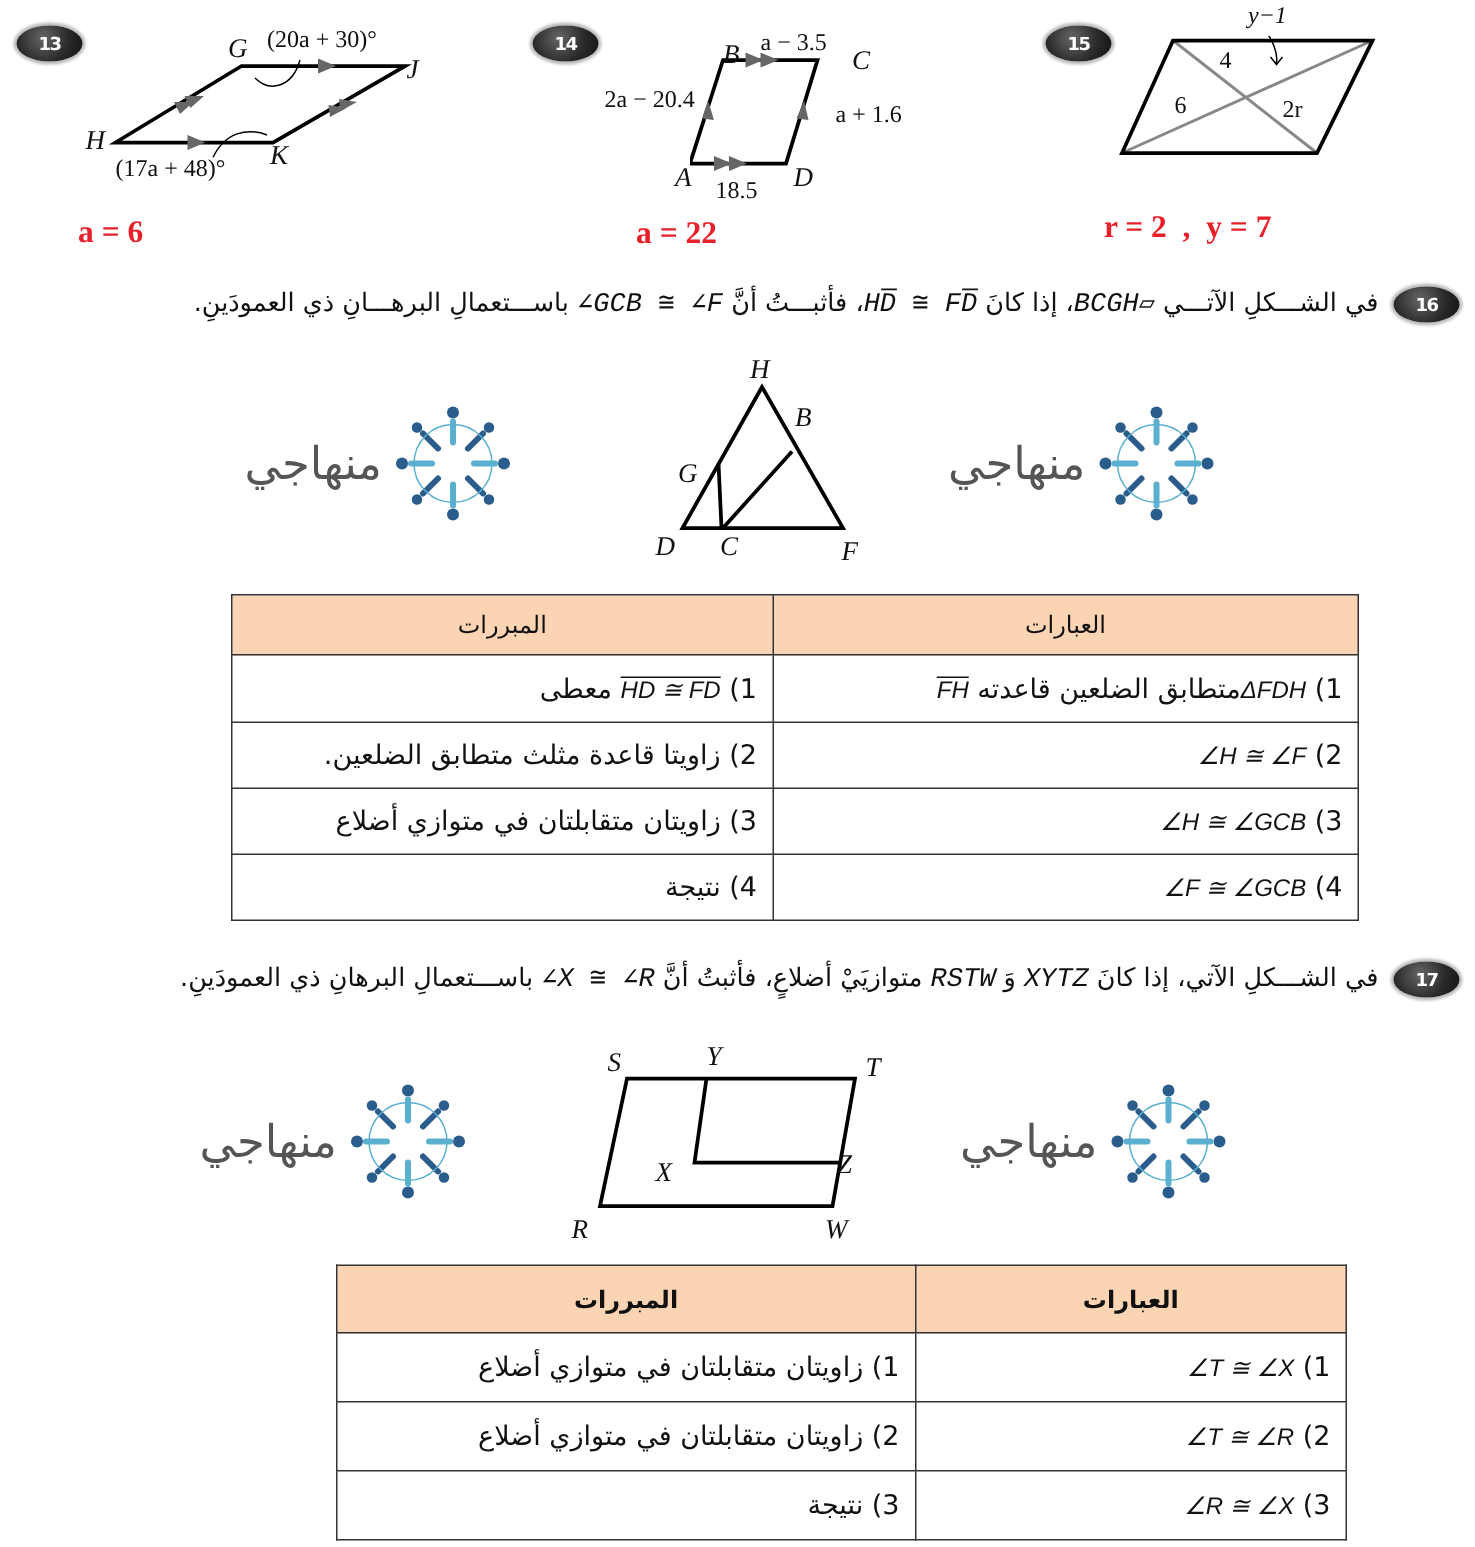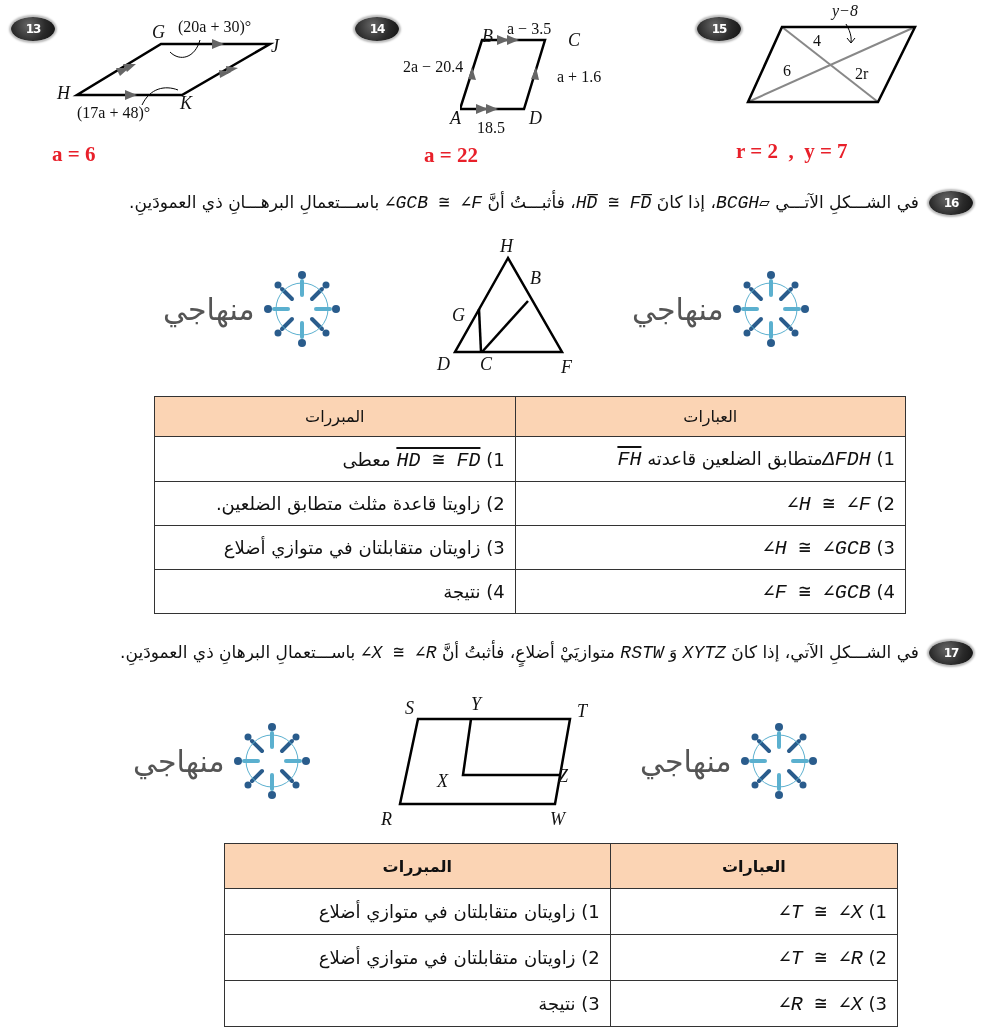--- a/index.html
+++ b/index.html
@@ -10,21 +10,21 @@
   .lbl{position:absolute;font-family:"Liberation Serif",serif;font-style:italic;font-size:18px;white-space:nowrap;}
   .num{position:absolute;font-family:"Liberation Serif",serif;font-size:16px;white-space:nowrap;}
   .prompt{position:absolute;right:30px;direction:rtl;text-align:right;font-family:"DejaVu Sans",sans-serif;font-size:17px;white-space:nowrap;}
   .prompt .m{font-family:Liberation Mono, monospace;font-style:italic;font-size:18px;direction:ltr;unicode-bidi:embed;}
   .logo{position:absolute;display:flex;align-items:center;gap:6px;}
   .logo-text{font-family:"DejaVu Sans",sans-serif;font-size:30px;color:#555;direction:rtl;}
   table.proof{position:absolute;border-collapse:collapse;direction:rtl;}
   table.proof td, table.proof th{border:1px solid #333;padding:0 10px;text-align:right;font-family:"DejaVu Sans",sans-serif;font-size:18px;white-space:nowrap;}
   table.proof th{background:#fbd4b4;font-weight:normal;text-align:center;font-size:16px;}
   table.proof.b th{font-weight:bold;}
-  .mm{font-family:Liberation Mono, monospace;font-style:italic;font-size:20px;direction:ltr;unicode-bidi:embed;}
+  .mm{font-family:Liberation Sans, sans-serif;font-style:italic;font-size:16px;direction:ltr;unicode-bidi:embed;}
   .ov{text-decoration:overline;}
 </style>
 </head>
 <body>
 
 <div class="badge" style="left:11px;top:17px;">13</div>
 <svg class="abs" style="left:70px;top:30px;" width="220" height="75" viewBox="0 0 220 75">
   <polygon points="91,14 200,14 112,65 7,65" fill="none" stroke="#000" stroke-width="2.5"></polygon>
 
   <path d="M142,9 L154,14 L142,19 Z" fill="#666"></path>
@@ -65,21 +65,21 @@
 <span class="answer" style="left:396px;top:143px;margin-left:28px;">a = 22</span>
 
 <div class="badge" style="left:697px;top:17px;">15</div>
 <svg class="abs" style="left:745px;top:24px;" width="175" height="80" viewBox="0 0 175 80">
   <line x1="3" y1="78" x2="170" y2="3" stroke="#888" stroke-width="2"></line>
   <line x1="37" y1="3" x2="133" y2="78" stroke="#888" stroke-width="2"></line>
   <polygon points="37,3 170,3 133,78 3,78" fill="none" stroke="#000" stroke-width="2.5"></polygon>
   <path d="M95,-8 C104,2 107,12 106,18" fill="none" stroke="#000" stroke-width="1"></path>
   <path d="M102,14 L106,19 L110,14" fill="none" stroke="#000" stroke-width="1"></path>
 </svg>
-<span class="num" style="left:832px;top:2px;font-style:italic;">y−8</span>
+<span class="num" style="left:832px;top:2px;font-style:italic;">y−1</span>
 <span class="num" style="left:813px;top:32px;">4</span>
 <span class="num" style="left:783px;top:62px;">6</span>
 <span class="num" style="left:855px;top:65px;">2r</span>
 <span class="answer" style="left:736px;top:139px;">r = 2  ,  y = 7</span>
 
 <div class="badge" style="left:929px;top:191px;">16</div>
 <div class="prompt" style="top:191px;right:64px;">
   <span>في الشـــكلِ الآتـــي</span>
   <span class="m">BCGH▱</span><span>، إذا كانَ</span>
   <span class="m">HD̅ ≅ FD̅</span><span>، فأثبـــتُ أنَّ</span>

